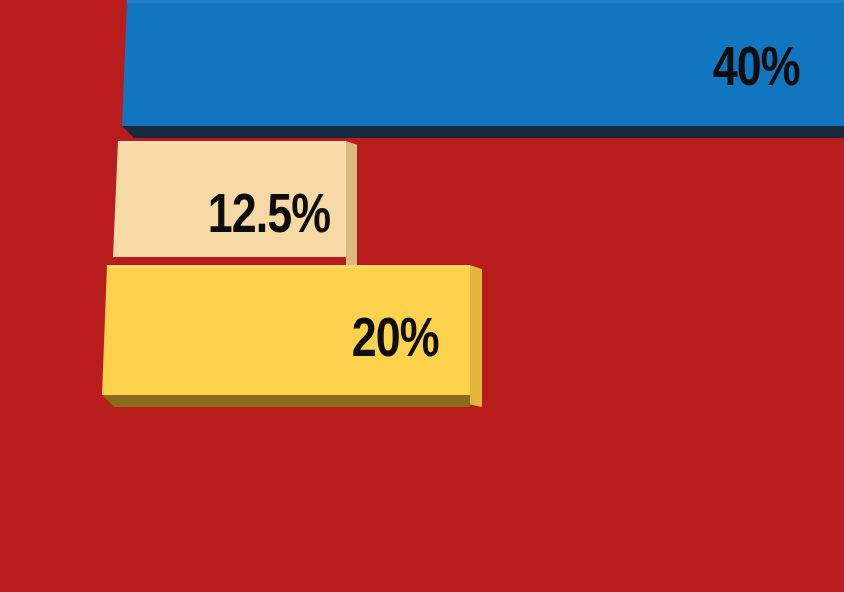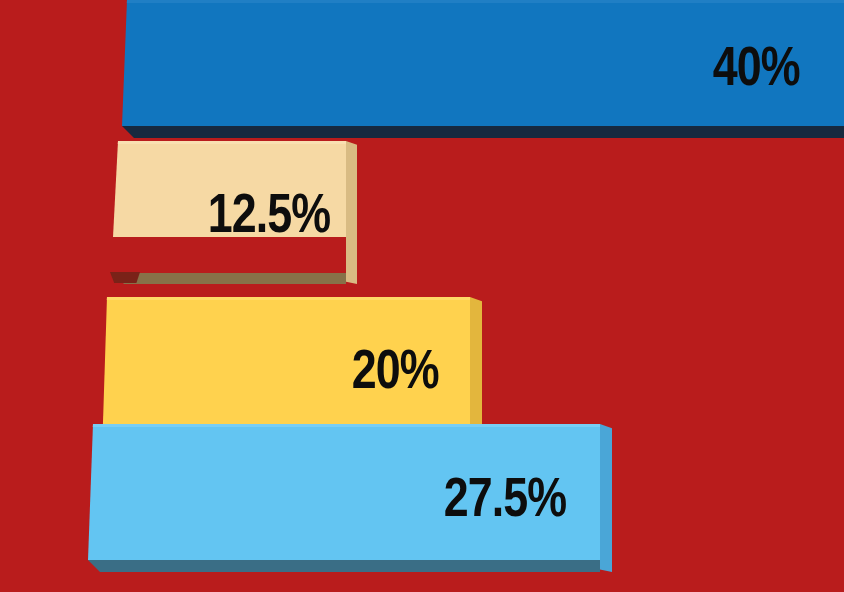--- a/index.html
+++ b/index.html
@@ -79,41 +79,34 @@
 <div id="stage">
 
   <div class="bar" id="b0" style="left: 122px; top: 0px; width: 722px; height: 126px;">
     <div class="face-bottom" style="background: rgb(23, 41, 63); top: 126px; height: 12px; clip-path: polygon(0px 0px, 100% 0px, 100% 100%, 12px 100%);"></div>
 
     <div class="face-front" style="background: rgb(17, 118, 191); clip-path: polygon(5px 0px, 100% 0px, 100% 100%, 0px 100%);"></div>
     <div class="face-top" style="background: rgb(46, 134, 203); opacity: 0.55; clip-path: polygon(5px 0px, 100% 0px, 100% 100%, 4.6px 100%);"></div>
     <div class="value" style="right: 44px; top: 38px; font-size: 56px;">40%</div>
   </div>
 
-  <div class="bar" id="b1" style="left: 113px; top: 141px; width: 233px; height: 96px;">
+  <div class="bar" id="b1" style="left: 113px; top: 141px; width: 233px; height: 116px;">
     <div class="face-bottom" style="background: rgb(135, 113, 72); top: 132px; height: 11px; clip-path: polygon(0px 0px, 100% 0px, 100% 100%, 11px 100%);"></div>
     <div class="face-side" style="background: rgb(217, 187, 131); left: 233px; width: 11px; height: 143px; clip-path: polygon(0px 0px, 100% 3.85px, 100% 100%, 0px 140.8px);"></div>
     <div class="face-front" style="background: rgb(246, 217, 164); clip-path: polygon(5px 0px, 100% 0px, 100% 100%, 0px 100%);"></div>
     <div class="face-top" style="background: rgb(251, 230, 189); opacity: 0.55; clip-path: polygon(5px 0px, 100% 0px, 100% 100%, 4.6px 100%);"></div>
     <div class="value" style="right: 16px; top: 44px; font-size: 56px;">12.5%</div>
   </div>
 
   <div class="peek" id="peek" style="left: 110px; top: 272px; width: 30px; height: 11px;">
     <div class="peek-dark" style="background: rgb(122, 34, 24); clip-path: polygon(0px 0px, 100% 0px, 88% 100%, 14% 100%);"></div>
   </div>
 
-  <div class="bar" id="b2" style="left: 102px; top: 297px; width: 368px; height: 156px;">
+  <div class="bar" id="b2" style="left: 102px; top: 265px; width: 368px; height: 130px;">
     <div class="face-bottom" style="background: rgb(139, 108, 27); top: 130px; height: 12px; clip-path: polygon(0px 0px, 100% 0px, 100% 100%, 12px 100%);"></div>
     <div class="face-side" style="background: rgb(227, 182, 61); left: 368px; width: 12px; height: 142px; clip-path: polygon(0px 0px, 100% 4.2px, 100% 100%, 0px 139.6px);"></div>
     <div class="face-front" style="background: rgb(255, 210, 78); clip-path: polygon(5px 0px, 100% 0px, 100% 100%, 0px 100%);"></div>
     <div class="face-top" style="background: rgb(255, 222, 124); opacity: 0.55; clip-path: polygon(5px 0px, 100% 0px, 100% 100%, 4.6px 100%);"></div>
     <div class="value" style="right: 31px; top: 44px; font-size: 56px;">20%</div>
   </div>
 
-  <div class="bar" id="b3" style="left: 88px; top: 424px; width: 512px; height: 136px;">
-    <div class="face-bottom" style="background: rgb(58, 110, 134); top: 136px; height: 12px; clip-path: polygon(0px 0px, 100% 0px, 100% 100%, 12px 100%);"></div>
-    <div class="face-side" style="background: rgb(74, 166, 215); left: 512px; width: 12px; height: 148px; clip-path: polygon(0px 0px, 100% 4.2px, 100% 100%, 0px 145.6px);"></div>
-    <div class="face-front" style="background: rgb(99, 197, 242); clip-path: polygon(5px 0px, 100% 0px, 100% 100%, 0px 100%);"></div>
-    <div class="face-top" style="background: rgb(138, 214, 247); opacity: 0.55; clip-path: polygon(5px 0px, 100% 0px, 100% 100%, 4.6px 100%);"></div>
-    <div class="value" style="right: 34px; top: 45px; font-size: 56px;">27.5%</div>
-  </div>
 
 </div>
 
 </body></html>

